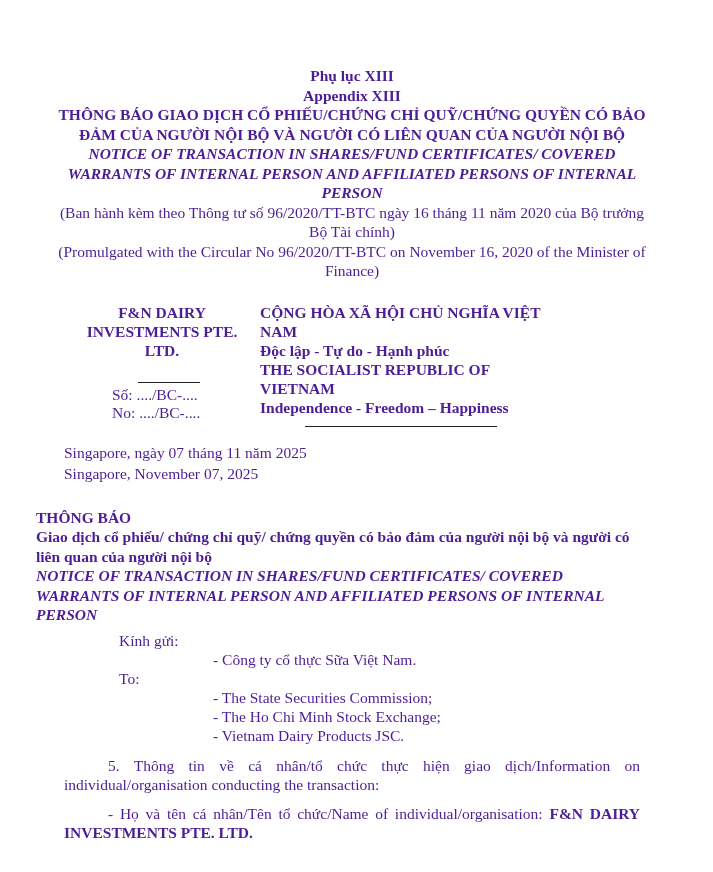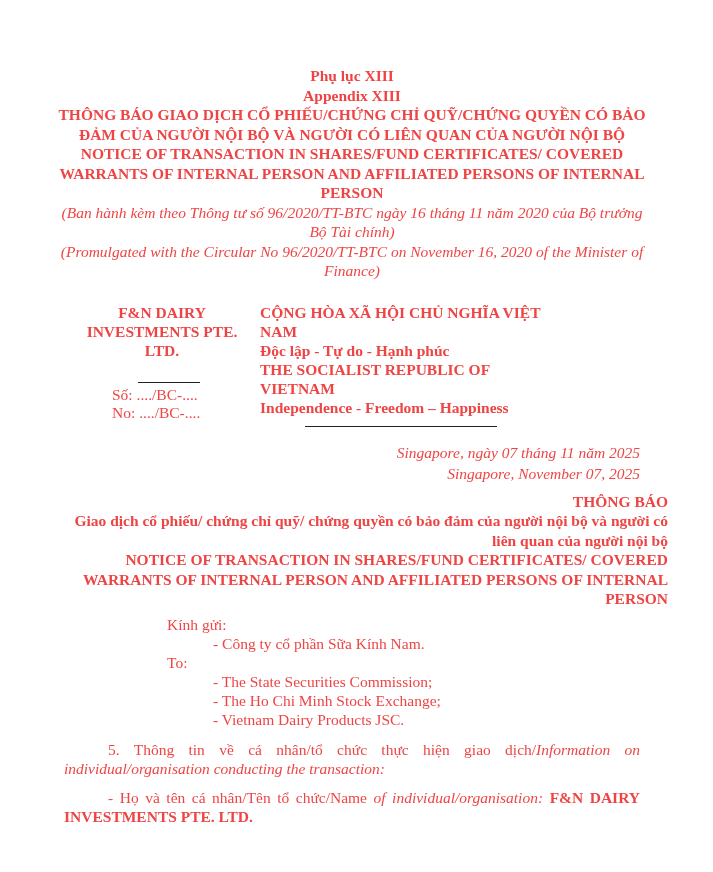--- a/index.html
+++ b/index.html
@@ -1,38 +1,38 @@
 <!DOCTYPE html>
 <html><head>
 <meta charset="utf-8">
 <style>
   html,body{margin:0;padding:0;background:#ffffff;}
   .page{
     width:713px;height:872px;box-sizing:border-box;
-    background:#ffffff;color:#ef4444;
+    background:#ffffff;color:#4c1d95;
     font-family:"Liberation Serif","DejaVu Serif",serif;
     font-size:15.5px;line-height:19.5px;
     padding:66px 73px 0 64px;overflow:hidden;position:relative;
   }
   .b{font-weight:bold;}
-  .i{font-style:italic;}
-  .bi{font-weight:bold;}
+  .i{}
+  .bi{font-weight:bold;font-style:italic;}
   .doc-header{text-align:center;margin:0 -28px;}
   .doc-header div{white-space:nowrap;}
   .letterhead{display:flex;margin-top:22px;}
   .lh-left{width:196px;text-align:center;line-height:19px;}
   .ref-block{text-align:left;margin-left:48px;margin-top:22px;line-height:18px;}
   .ref-overline{width:62px;border-top:1.4px solid #222;margin:0 0 3px 26px;height:0;}
   .lh-right{width:282px;font-weight:bold;line-height:19px;}
   .motto-underline{width:192px;border-top:1.4px solid #222;margin:9px auto 0;height:0;}
-  .dates{text-align:right;font-style:italic;margin-top:15px;line-height:21.5px;}
-  .notice{text-align:right;margin:7px -28px 0;}
+  .dates{text-align:left;margin-top:15px;line-height:21.5px;}
+  .notice{text-align:left;margin:23px -28px 0;}
   .notice div{white-space:nowrap;}
   .recipients{margin-top:6px;line-height:19px;}
-  .salutation{margin-left:103px;}
+  .salutation{margin-left:55px;}
   .recipient-item{margin-left:149px;}
   .doc-body{margin-top:11px;}
   .doc-body p{
     margin:0 0 9px 0;text-align:justify;text-indent:44px;line-height:19.5px;
   }
 </style>
 </head>
 <body>
 
 <div class="page">
@@ -80,21 +80,21 @@
     <div class="b">THÔNG BÁO</div>
     <div class="b">Giao dịch cổ phiếu/ chứng chỉ quỹ/ chứng quyền có bảo đảm của người nội bộ và người có</div>
     <div class="b">liên quan của người nội bộ</div>
     <div class="bi">NOTICE OF TRANSACTION IN SHARES/FUND CERTIFICATES/ COVERED</div>
     <div class="bi">WARRANTS OF INTERNAL PERSON AND AFFILIATED PERSONS OF INTERNAL</div>
     <div class="bi">PERSON</div>
   </section>
 
   <section class="recipients">
     <div class="salutation">Kính gửi:</div>
-    <div class="recipient-item">- Công ty cổ phần Sữa Kính Nam.</div>
+    <div class="recipient-item">- Công ty cổ thực Sữa Việt Nam.</div>
     <div class="salutation">To:</div>
     <div class="recipient-item">- The State Securities Commission;</div>
     <div class="recipient-item">- The Ho Chi Minh Stock Exchange;</div>
     <div class="recipient-item">- Vietnam Dairy Products JSC.</div>
   </section>
 
   <section class="doc-body">
     <p><span>5. Thông tin về cá nhân/tổ chức thực hiện giao dịch/</span><span class="i">Information on individual/organisation conducting the transaction:</span></p>
     <p><span>- Họ và tên cá nhân/Tên tổ chức/Name </span><span class="i">of individual/organisation: </span><span class="b">F&amp;N DAIRY INVESTMENTS PTE. LTD.</span></p>
 

